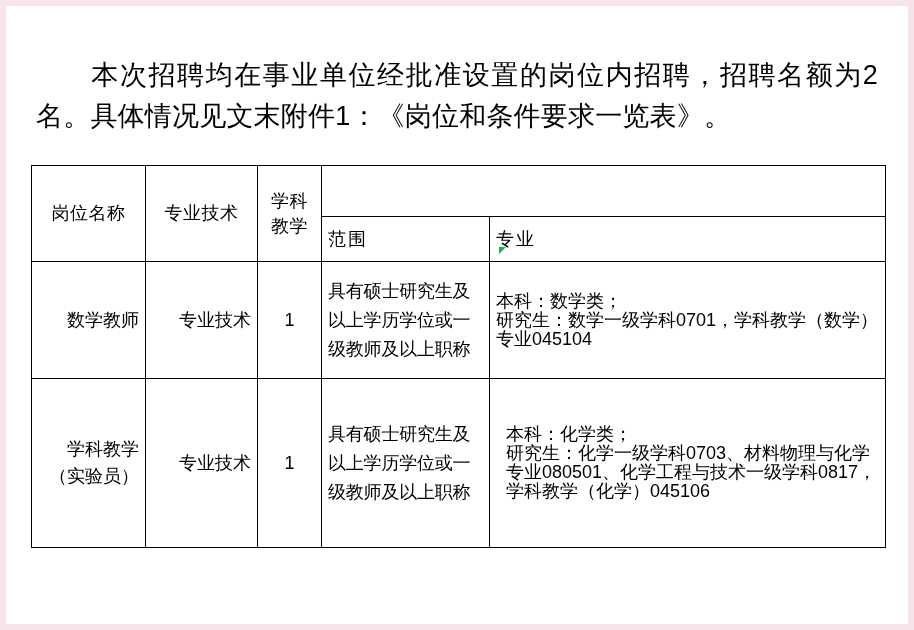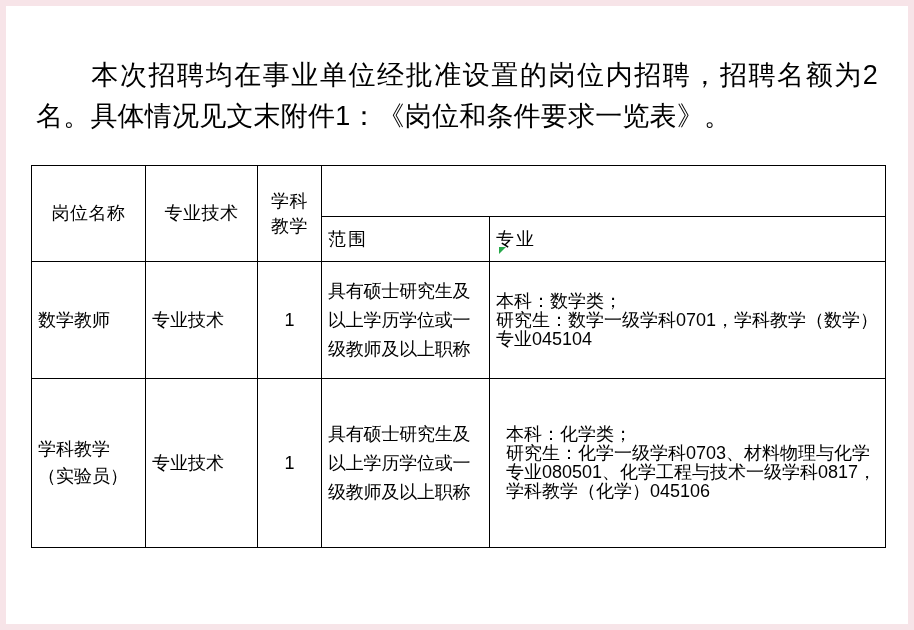--- a/index.html
+++ b/index.html
@@ -77,21 +77,21 @@
     letter-spacing: 0.5px;
   }
   .hdr-sub {
     text-align: left;
     font-size: 19px;
     font-weight: bold;
     letter-spacing: 2px;
     height: 36px;
   }
   .cell-center {
-    text-align: left;
+    text-align: right;
     font-size: 18px;
     line-height: 27px;
   }
   .cell-num {
     text-align: center;
     font-size: 17px;
   }
   .cell-left {
     text-align: left;
     font-size: 18px;

